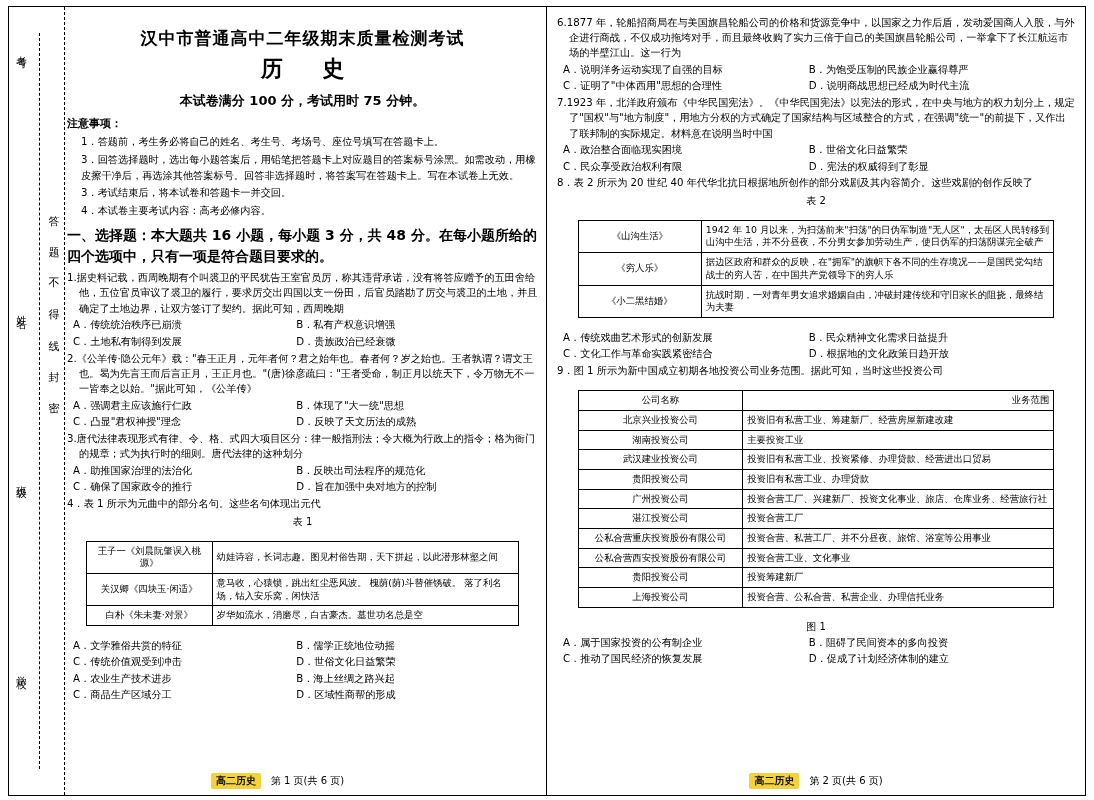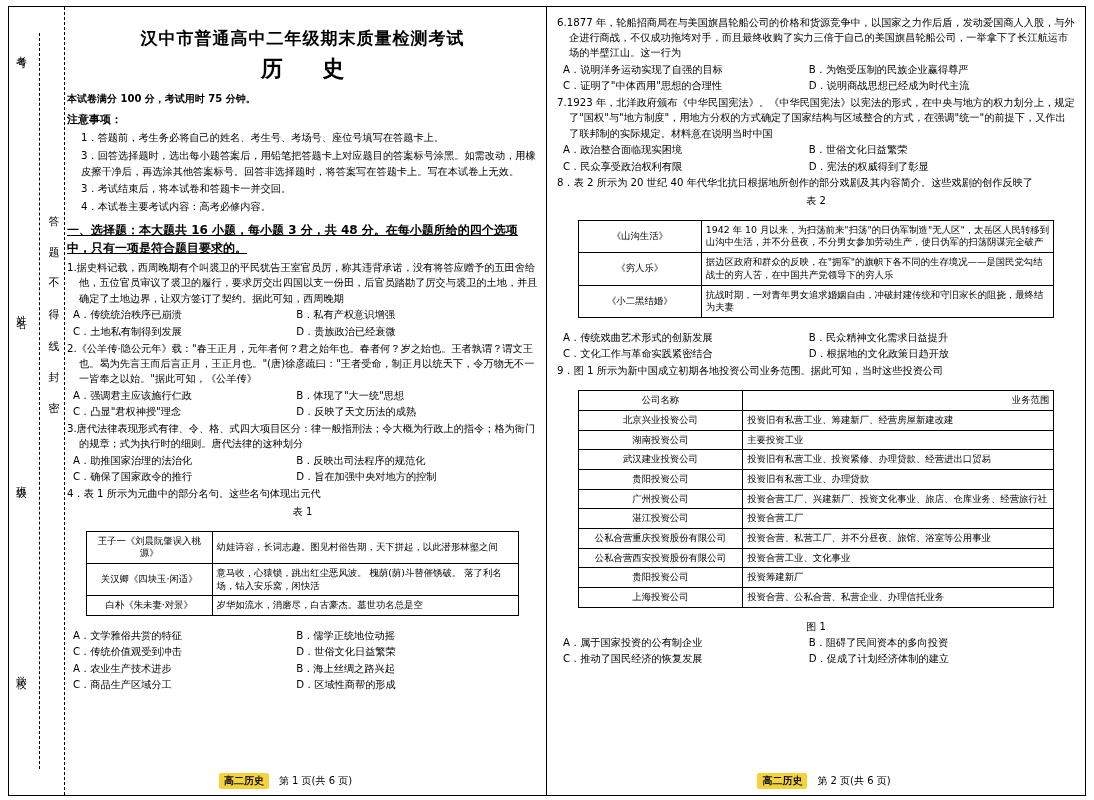--- a/index.html
+++ b/index.html
@@ -10,36 +10,36 @@
   .colR{width:50%;box-sizing:border-box;position:relative;}
   
   .strip{position:absolute;left:0;top:0;width:56px;height:100%;border-right:1px dashed #000;box-sizing:border-box;}
   .stripline{position:absolute;left:30px;top:26px;bottom:26px;width:0;border-left:1px dashed #000;}
   .vtxt{position:absolute;writing-mode:vertical-rl;text-orientation:upright;font-size:10.5px;letter-spacing:3px;color:#000;}
   .vtxt.big{letter-spacing:9px;font-size:11px;}
   .content{position:absolute;left:58px;right:8px;top:6px;bottom:30px;overflow:hidden;}
   .rcontent{position:absolute;left:10px;right:10px;top:6px;bottom:30px;overflow:hidden;}
   h1.title{font-family:"DejaVu Serif","Liberation Serif",serif;font-weight:bold;font-size:17px;text-align:center;margin:14px 0 2px 0;letter-spacing:1px;}
   h2.subject{font-family:"DejaVu Serif","Liberation Serif",serif;font-weight:bold;font-size:22px;text-align:center;margin:4px 0 8px 0;letter-spacing:16px;text-indent:16px;}
-  .fullmark{text-align:left;font-size:10px;margin:4px 0 6px 0;font-weight:bold;}
+  .fullmark{text-align:center;font-size:13px;margin:4px 0 6px 0;font-weight:bold;}
   .notehd{font-size:11px;font-weight:bold;margin:2px 0 3px 0;}
   .note{font-size:10.2px;line-height:1.55;margin:0 0 2px 0;text-indent:0;padding-left:14px;}
-  .sec{font-size:12px;font-weight:bold;line-height:1.5;margin:6px 0 3px 0;text-decoration:underline;}
+  .sec{font-size:14px;font-weight:bold;line-height:1.5;margin:6px 0 3px 0;}
   .q{font-size:10.2px;line-height:1.5;margin:1.5px 0;padding-left:12px;text-indent:-12px;}
   .opts{font-size:10.2px;line-height:1.5;display:flex;margin:1px 0;padding-left:6px;}
   .opts span{display:block;}
   .opts span:first-child{width:48%;}
   .tblcap{text-align:center;font-size:10px;margin:3px 0 1px 0;}
   table.ex{border-collapse:collapse;width:92%;margin:12px auto;font-size:9.4px;line-height:1.35;table-layout:fixed;}
   table.ex td{border:1px solid #000;padding:3px 4px;vertical-align:middle;}
   table.ex td.c1{width:27%;text-align:center;}
   table.ex.t2 td.c1{width:24%;text-align:center;}
   table.ex.t3 td.c1{width:34%;}
   table.ex.t3 td.c2{width:66%;}
-  .footer{position:absolute;bottom:6px;left:8px;width:100%;text-align:center;font-size:10px;}
+  .footer{position:absolute;bottom:6px;left:0;width:100%;text-align:center;font-size:10px;}
   .fbox{display:inline-block;background:#f3d23b;color:#111;font-weight:bold;padding:1px 5px;font-size:10px;border-radius:2px;letter-spacing:0;}
   .fpage{font-size:10px;margin-left:6px;}
   .fwrap{display:flex;align-items:center;justify-content:center;gap:4px;}
   .cap{text-align:center;font-size:10px;margin:2px 0 1px 0;}
 </style>
 </head>
 <body>
 
 <div class="page">
   <div class="sheet">

